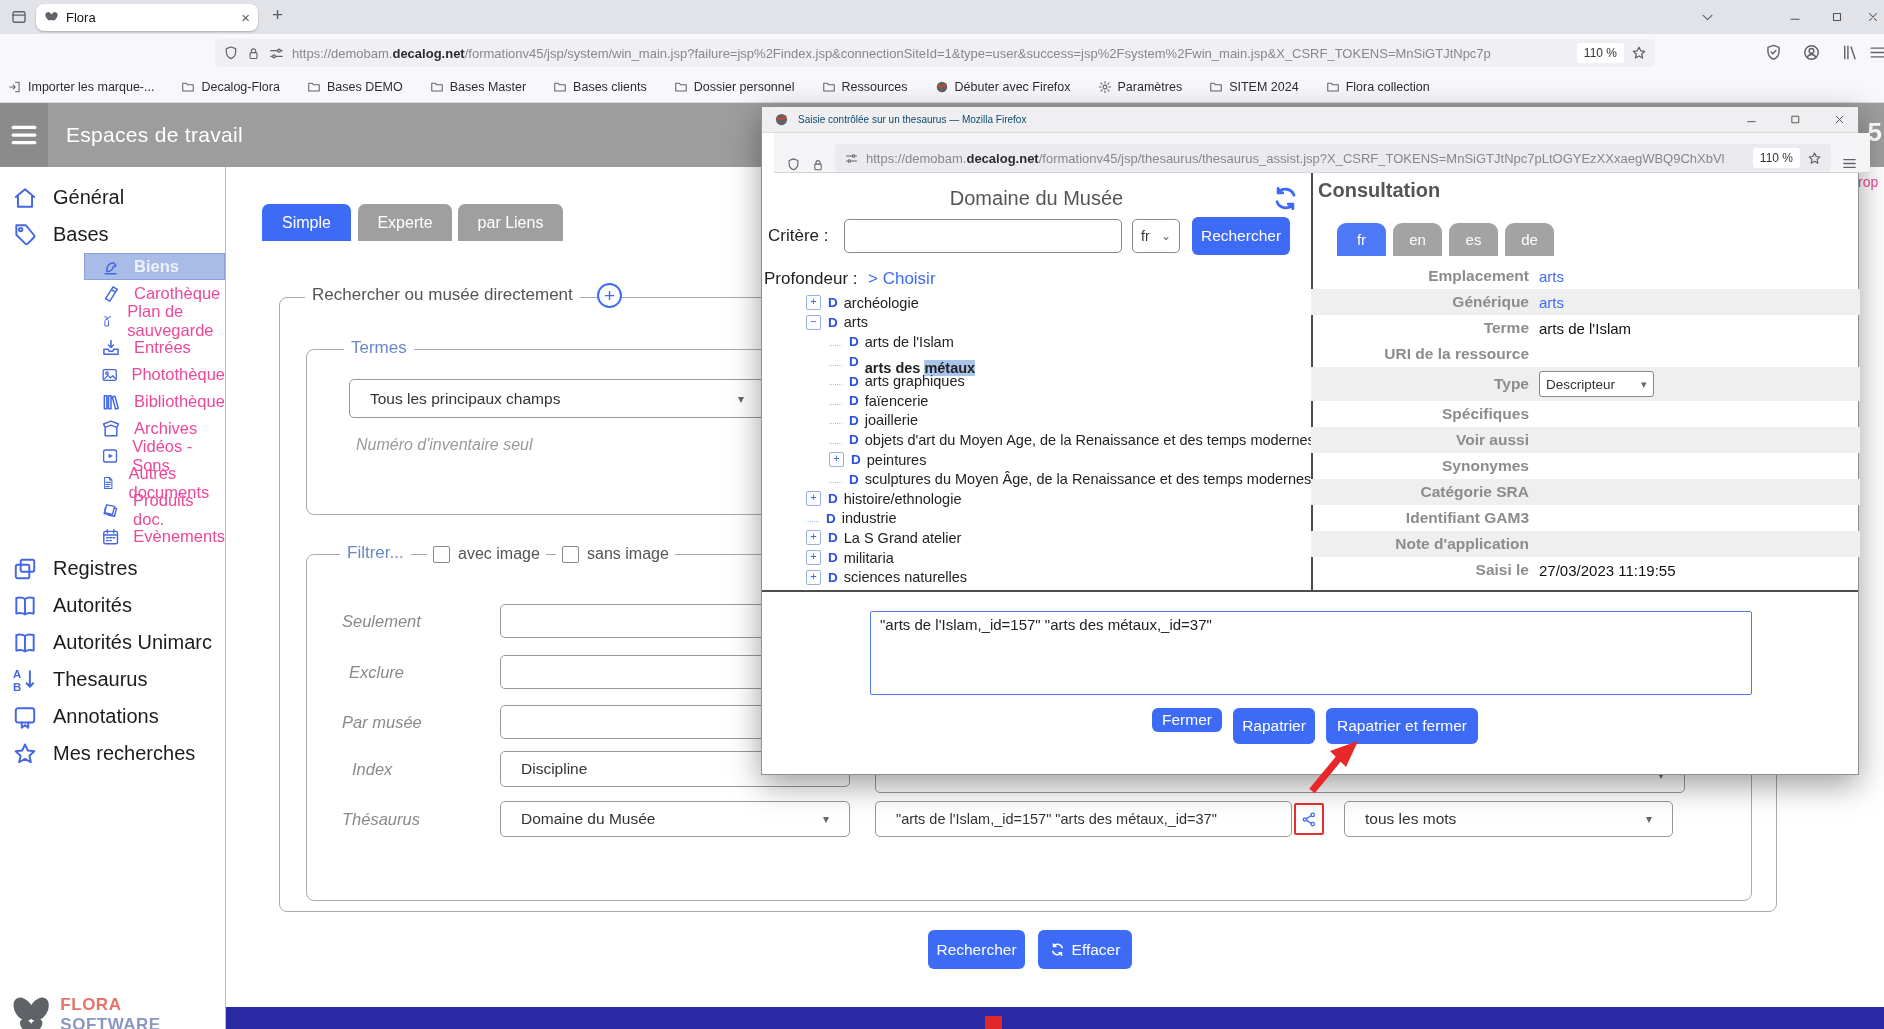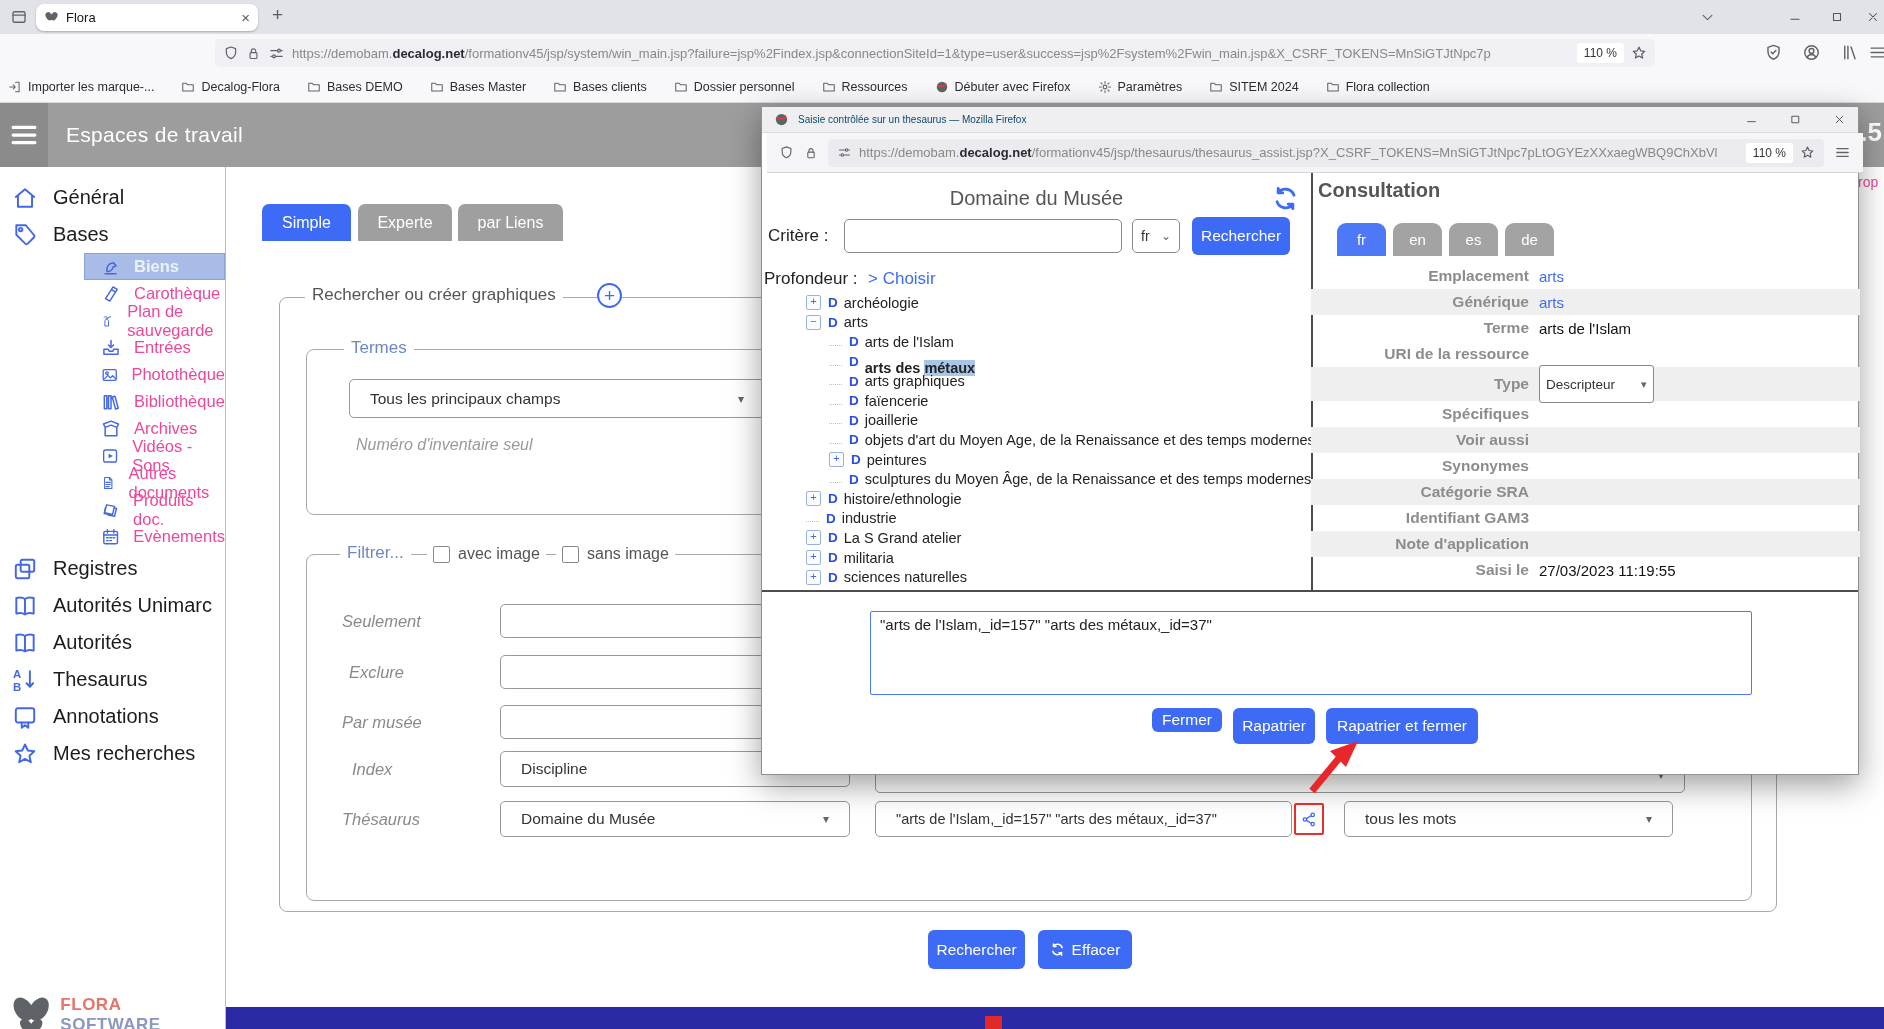--- a/index.html
+++ b/index.html
@@ -66,42 +66,42 @@
             font-size:19px;line-height:22px;text-align:center;box-sizing:border-box;background:#fff}
   .navy{position:absolute;left:226px;top:1007px;width:1658px;height:22px;background:#2a2aa4}
   .redbadge{position:absolute;left:985px;top:1016px;width:17px;height:13px;background:#e02828}
 
   
   .popup{position:absolute;left:761px;top:106px;width:1098px;height:669px;background:#fff;border:1px solid #909090;
          box-shadow:0 10px 30px rgba(0,0,0,.38);z-index:50;box-sizing:border-box}
   .ptitle{position:absolute;left:0;top:0;width:100%;height:26px;background:#efeff1;border-bottom:1px solid #dcdcdc;
           display:flex;align-items:center;padding:0 12px;box-sizing:border-box;gap:9px}
   .ptitle span.t{font-size:10px;color:#0c4a6e;flex:1}
-  .purl{position:absolute;left:5px;top:26px;width:100%;height:40px;background:#f5f5f7;border-bottom:1px solid #d4d4d8;
-        display:flex;align-items:center;padding:0 12px;box-sizing:border-box;gap:10px}
+  .purl{position:absolute;left:12px;top:26px;width:100%;height:40px;background:#f5f5f7;border-bottom:1px solid #d4d4d8;
+        display:flex;align-items:flex-end;padding:0 12px;box-sizing:border-box;gap:10px}
   .ppill{flex:1;height:28px;background:#ebebef;border-radius:4px;display:flex;align-items:center;gap:7px;padding:0 9px}
   .pbody{position:absolute;left:0;top:66px;width:100%;height:603px}
   .vdiv{position:absolute;left:549px;top:0;width:2px;height:419px;background:#4c4c4c}
   .hdiv{position:absolute;left:0;top:417px;width:100%;height:2px;background:#4c4c4c}
   .pop-h1{position:absolute;font-size:20px;color:#555}
   .t-row{display:flex;align-items:center;height:19.6px;font-size:14.5px;color:#222;cursor:pointer;white-space:nowrap}
   .exp{width:13px;height:13px;border:1px solid #9ab0dd;background:#fbfcff;color:#4467e3;font-size:11px;line-height:11px;
        text-align:center;border-radius:2px;flex:none}
   .conn{width:13px;height:7px;border-bottom:1px dotted #aec2e8;flex:none}
   .dglyph{color:#2b4fe0;font-weight:700;font-size:13.5px;margin:0 6px 0 7px;flex:none}
   .t-hl{background:#a9c6ea}
   .langtab{width:49px;height:33px;border-radius:9px 9px 0 0;color:#fff;font-size:15px;display:flex;align-items:center;
            justify-content:center;cursor:pointer}
   .c-row{display:flex;align-items:center;height:26px}
   .c-row.shaded{background:#efefef}
   .c-row.tall{height:34px}
   .c-label{width:218px;text-align:right;padding-right:10px;font-weight:700;font-size:15.5px;color:#8c8c8c;flex:none}
   .c-link{color:#3d6bf5;font-size:15px;text-decoration:none;cursor:pointer}
   .c-text{color:#111;font-size:15px}
-  .c-selectbox{border:1px solid #888;border-radius:3px;background:#fff;font-size:13.5px;color:#333;height:38px;
+  .c-selectbox{border:1px solid #888;border-radius:3px;background:#fff;font-size:13.5px;color:#333;height:26px;
                display:flex;align-items:center;gap:26px;padding:0 6px;box-sizing:border-box}
   .selbox-chv{color:#666;font-size:11px}
   .selarea{position:absolute;left:108px;top:438px;width:882px;height:84px;border:1.5px solid #4d79f6;border-radius:2px;
            font-size:15px;color:#222;padding:4px 9px;box-sizing:border-box}
   .wc{color:#555;font-size:13px;line-height:13px}
   .red-arrow{position:absolute;left:1300px;top:737px;z-index:60}
 </style>
 </head>
 <body>
 
@@ -350,27 +350,27 @@
         <span class="icn " style="width:26px;height:26px"><svg viewBox="0 0 24 24">
             <rect x="8" y="3.5" width="12.5" height="11" rx="1.5"></rect>
             <rect x="3.5" y="8" width="12.5" height="12.5" rx="1.5"></rect>
           </svg></span>
         <span class="lbl">Registres</span>
       </div>
       <div class="side-sec">
         <span class="icn " style="width:26px;height:26px"><svg viewBox="0 0 24 24">
             <path d="M12 5.5C10 4 7 3.8 4 4.6V19c3-.8 6-.6 8 .9 2-1.5 5-1.7 8-.9V4.6c-3-.8-6-.6-8 .9zM12 5.5V19.9"></path>
           </svg></span>
+        <span class="lbl">Autorités</span>
+      </div>
+      <div class="side-sec">
+        <span class="icn " style="width:26px;height:26px"><svg viewBox="0 0 24 24">
+            <path d="M12 5.5C10 4 7 3.8 4 4.6V19c3-.8 6-.6 8 .9 2-1.5 5-1.7 8-.9V4.6c-3-.8-6-.6-8 .9zM12 5.5V19.9"></path>
+          </svg></span>
         <span class="lbl">Autorités Unimarc</span>
-      </div>
-      <div class="side-sec">
-        <span class="icn " style="width:26px;height:26px"><svg viewBox="0 0 24 24">
-            <path d="M12 5.5C10 4 7 3.8 4 4.6V19c3-.8 6-.6 8 .9 2-1.5 5-1.7 8-.9V4.6c-3-.8-6-.6-8 .9zM12 5.5V19.9"></path>
-          </svg></span>
-        <span class="lbl">Autorités</span>
       </div>
       <div class="side-sec">
         <span class="icn " style="width:26px;height:26px"><svg viewBox="0 0 24 24">
             <text x="1" y="10.5" font-size="10.5" font-weight="bold">A</text>
             <text x="1" y="22" font-size="10.5" font-weight="bold">B</text>
             <path d="M16.5 4v14M13.5 15l3 3.2 3-3.2"></path>
           </svg></span>
         <span class="lbl">Thesaurus</span>
       </div>
       <div class="side-sec">
@@ -399,21 +399,21 @@
     </div>
 
   </div>
 </div>
 
 <div class="mtab" style="left:262px;top:204px;width:89px;background:#3d6bf5">Simple</div>
 <div class="mtab" style="left:358px;top:204px;width:94px;background:#9f9f9f">Experte</div>
 <div class="mtab" style="left:458px;top:204px;width:105px;background:#9f9f9f">par Liens</div>
 
 <div class="fieldset" style="left:279px;top:297px;width:1496px;height:613px"></div>
-<span class="legend gray" style="left:305px;top:285px">Rechercher ou créer graphiques</span>
+<span class="legend gray" style="left:305px;top:285px">Rechercher ou musée directement</span>
 <span class="pluscirc" style="left:597px;top:283px">+</span>
 
 <div class="fieldset" style="left:306px;top:349px;width:1444px;height:164px"></div>
 <span class="legend" style="left:344px;top:338px">Termes</span>
 <div class="ctl" style="left:349px;top:379px;width:416px;height:39px">
     <span>Tous les principaux champs</span>
     <span class="chv">▾</span>
   </div>
 <span class="abs" style="left:356px;top:436px;font-size:16px;font-style:italic;color:#9a9a9a">Numéro d'inventaire seul</span>
 

